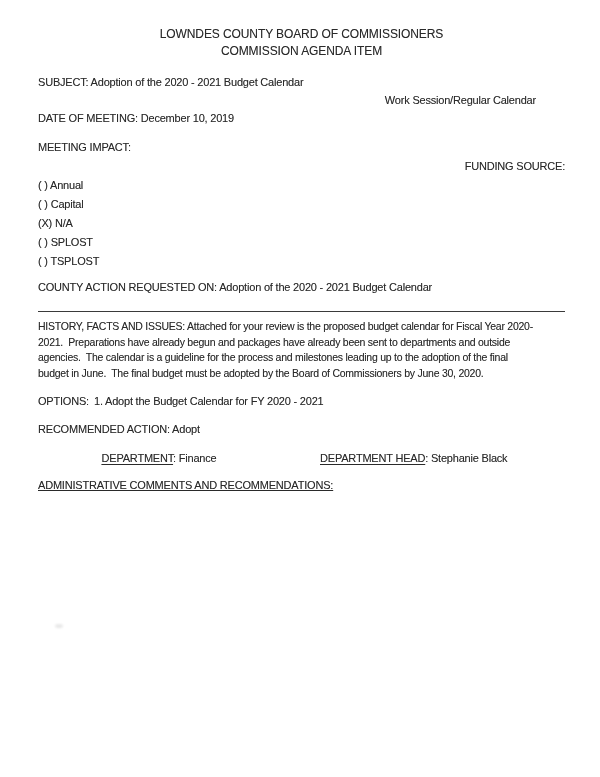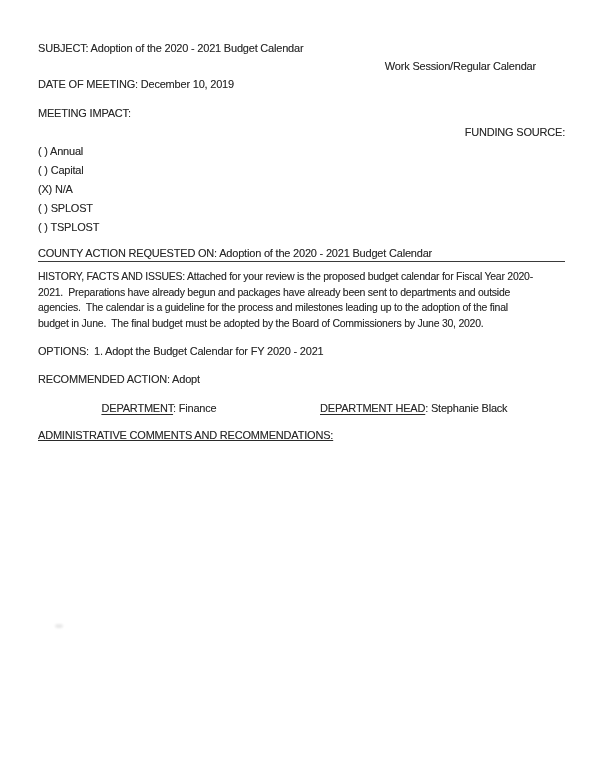--- a/index.html
+++ b/index.html
@@ -40,21 +40,21 @@
     text-align: right;
     padding-right: 29px;
   }
   .date-line { margin-top: 3px; }
   .budget-impact { margin-top: 12px; line-height: 19px; }
   .funding-label { line-height: 19px; text-align: right; }
   .funding-list .funding-item { line-height: 19px; white-space: pre; }
   .county-action {
     margin-top: 9px;
     line-height: 15px;
-    padding-bottom: 0;
+    padding-bottom: 16px;
     border-bottom: 1.4px solid #3a3a3a;
     white-space: pre;
   }
   .history {
     margin-top: 7px;
     font-size: 10.5px;
     letter-spacing: -0.25px;
     line-height: 15.5px;
     white-space: pre;
   }
@@ -84,20 +84,24 @@
     background: rgba(205,205,205,0.45);
     border-radius: 50%;
     filter: blur(1px);
   }
 </style>
 </head>
 <body>
 
 <div class="page">
 
+  <div class="doc-header">
+    <div>LOWNDES COUNTY BOARD OF COMMISSIONERS</div>
+    <div>COMMISSION AGENDA ITEM</div>
+  </div>
 
   <div class="line subject-line">SUBJECT: Adoption of the 2020 - 2021 Budget Calendar</div>
 
   <div class="line session-line">Work Session/Regular Calendar</div>
 
   <div class="line date-line">DATE OF MEETING: December 10, 2019</div>
 
   <div class="line budget-impact">MEETING IMPACT:</div>
 
   <div class="funding-list">

